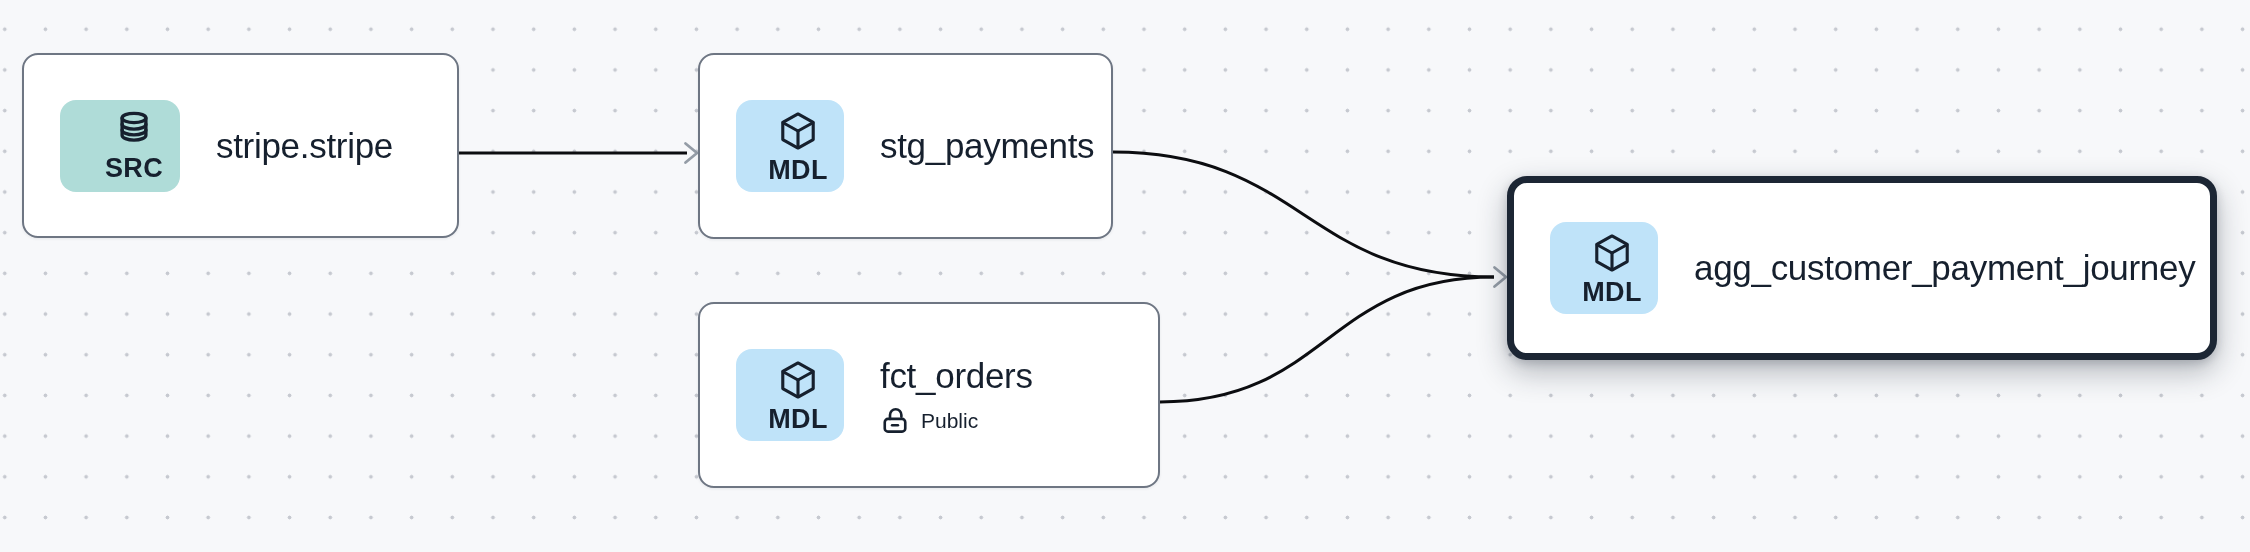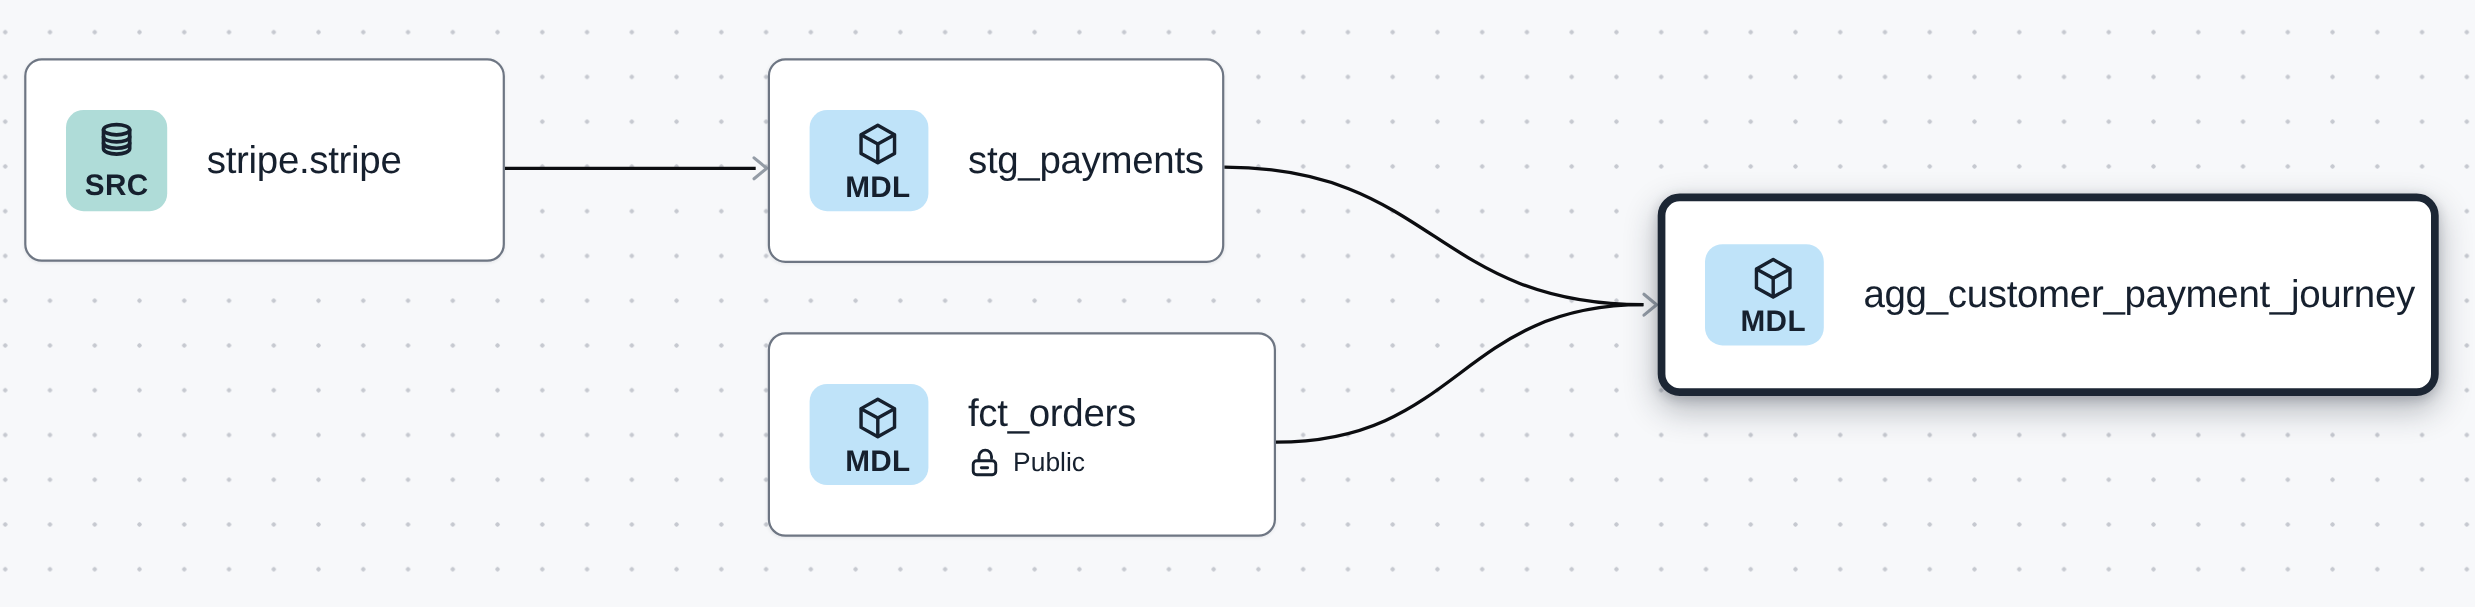--- a/index.html
+++ b/index.html
@@ -29,35 +29,35 @@
   .node.selected{
     border:7px solid #1c2634;
     border-radius:20px;
     box-shadow:0 12px 30px rgba(25,35,50,0.30),0 3px 10px rgba(25,35,50,0.18);
   }
   .badge{
     width:92px;height:92px;border-radius:16px;
     flex:0 0 auto;
     display:flex;flex-direction:column;align-items:center;justify-content:center;
   }
-  .badge-src{background:#afdcd8;}
+  .badge-src{background:#afdcd8;padding-left:28px;}
   .badge-mdl{background:#bfe3f9;padding-left:16px;}
   .badge svg{display:block;stroke:#16202e;fill:none;}
   .badge-label{
     font-size:27px;font-weight:700;line-height:1;
     color:#16202e;letter-spacing:.3px;margin-top:4px;
   }
   .node-text{display:flex;flex-direction:column;justify-content:center;min-width:0;}
   .node-title{
     font-size:35px;color:#16202e;letter-spacing:-.3px;
     white-space:nowrap;line-height:1.2;
   }
   .subtitle{display:flex;align-items:center;gap:11px;margin-top:9px;}
   .subtitle svg{display:block;stroke:#16202e;fill:none;}
-  .subtitle-label{font-size:24px;color:#16202e;line-height:1;}
+  .subtitle-label{font-size:21px;color:#16202e;line-height:1;}
 </style>
 </head>
 <body>
 
 <div class="canvas">
 
   <svg class="edges" viewBox="0 0 2250 552" xmlns="http://www.w3.org/2000/svg">
     <path class="edge" d="M459 153 L687 153"></path>
     <path class="edge" d="M1113 152 C1303 152 1304 277 1494 277"></path>
     <path class="edge" d="M1160 402 C1327 402 1327 277 1494 277"></path>

